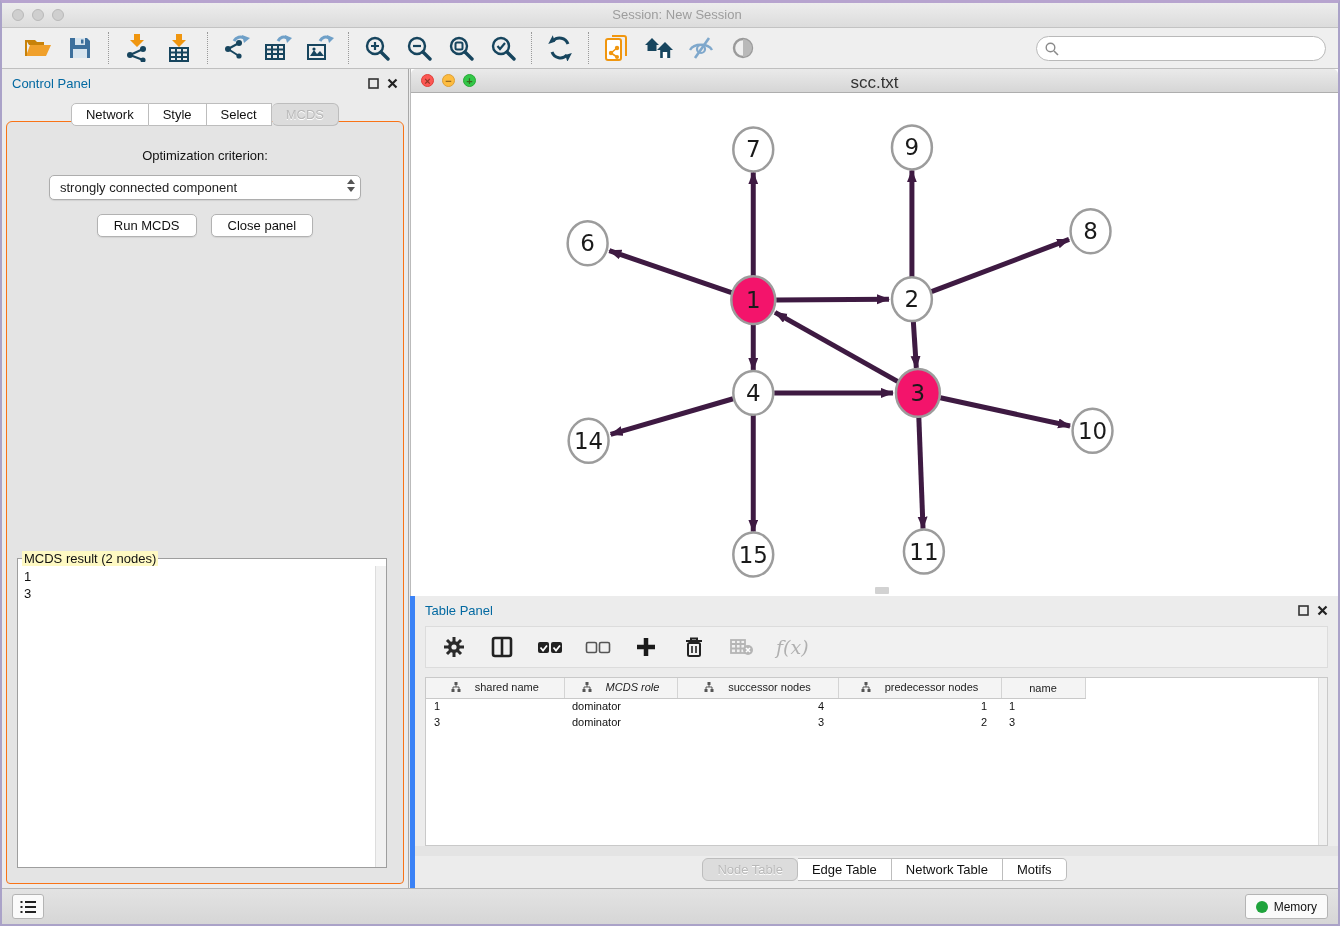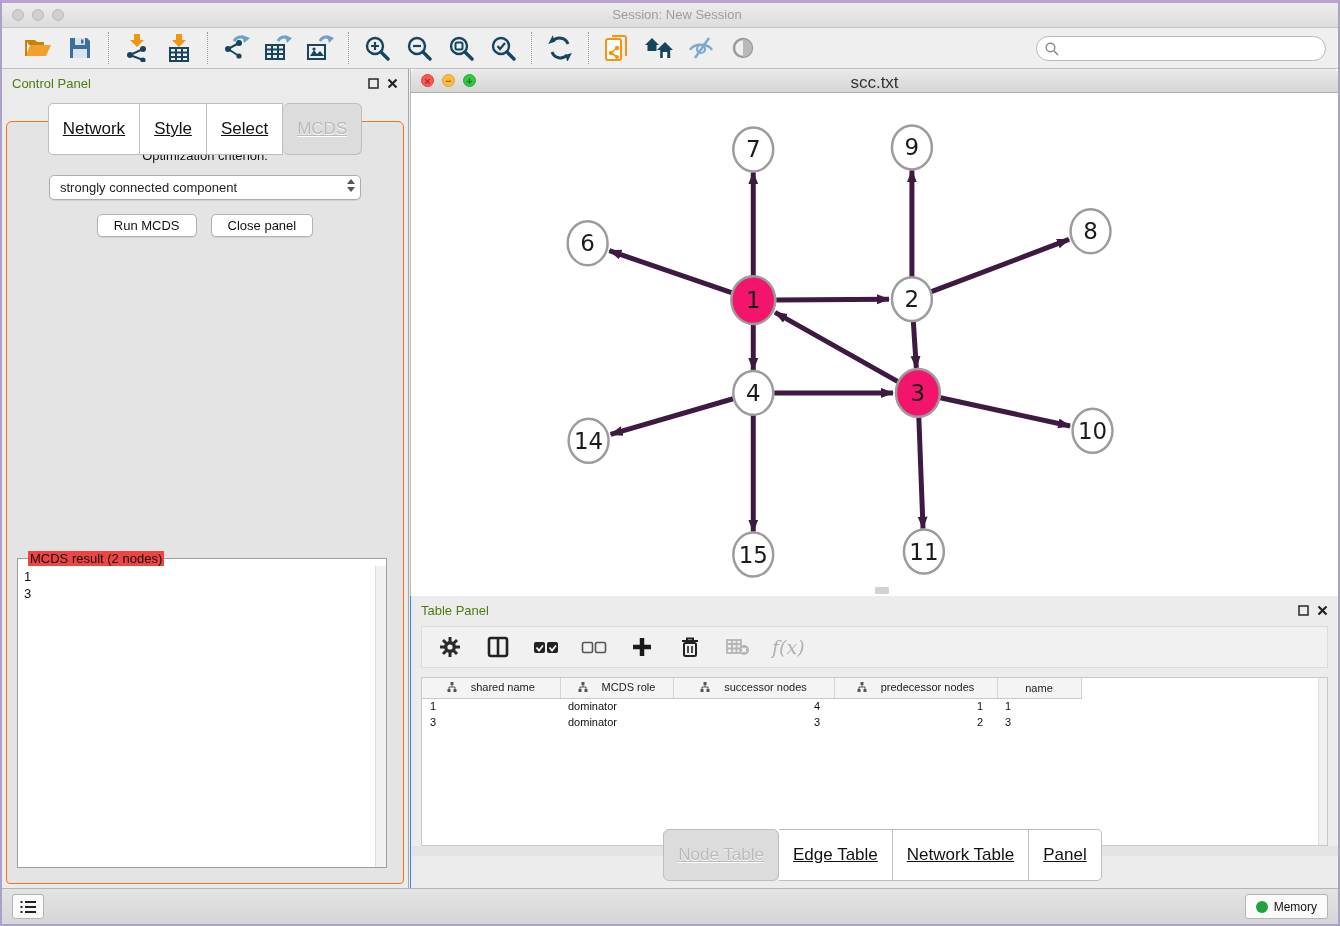--- a/index.html
+++ b/index.html
@@ -22,66 +22,66 @@
   .tsep { width:1px; height:32px; border-left:1px dotted #9a9a9a; }
   .tbtn { width:36px; height:34px; display:flex; align-items:center; justify-content:center; border-radius:4px; }
   .tbtn svg { display:block; }
   .search-wrap { position:absolute; right:12px; top:8px; width:290px; height:25px; background:#fff;
                  border:1px solid #b9b9b9; border-radius:13px; display:flex; align-items:center; padding:0 8px; }
   .search-wrap input { border:none; outline:none; flex:1; font-size:12px; background:transparent; margin-left:5px; }
 
   
   .control-panel { position:absolute; top:66px; left:0; width:407px; bottom:36px; background:#ebebeb; border-right:1px solid #a8a8a8; }
   .panel-header { height:28px; display:flex; align-items:center; padding:0 10px; }
-  .panel-header .ph-title { font-size:13px; color:#4d7c0f; flex:1; }
+  .panel-header .ph-title { font-size:13px; color:#0369a1; flex:1; }
   .ph-btns { display:flex; gap:8px; align-items:center; }
 
   .cp-tabs { position:relative; z-index:2; display:flex; justify-content:center; margin-top:6px; }
-  .seg-btn { font-size:17px; padding:15px 14px; background:#fff; border:1px solid #bdbdbd; border-left:none; color:#111;text-decoration:underline; }
+  .seg-btn { font-size:13px; padding:3px 14px; background:#fff; border:1px solid #bdbdbd; border-left:none; color:#111; }
   .seg-btn:first-child { border-left:1px solid #bdbdbd; border-radius:5px 0 0 5px; }
   .seg-btn:last-child { border-radius:0 5px 5px 0; }
   .seg-btn.selected { background:#dcdcdc; color:#b9b9b9; text-shadow:0 1px 0 #fff;border-radius:6px; }
   .cp-content { position:absolute; top:52px; left:4px; right:4px; bottom:4px; background:#e4e4e4;
                 border:1px solid #f97316; border-radius:6px 6px 4px 4px; }
   .opt-label { text-align:center; margin-top:26px; font-size:13px; color:#111; }
   .dropdown { position:relative; margin:12px auto 0; width:312px; height:25px; background:#fff;
               border:1px solid #adadad; border-radius:5px; display:flex; align-items:center;
               padding:0 22px 0 10px; font-size:13px; box-shadow:0 1px 1px rgba(0,0,0,.08); }
   .dd-stepper { position:absolute; right:5px; top:3px; display:flex; flex-direction:column; gap:3px; }
   .dd-stepper i { width:0; height:0; border-left:4px solid transparent; border-right:4px solid transparent; display:block; }
   .dd-up { border-bottom:5px solid #555; }
   .dd-down { border-top:5px solid #555; }
   .cp-buttons { display:flex; justify-content:center; gap:14px; margin-top:14px; }
   .push-btn { font-size:13px; background:#fff; border:1px solid #b2b2b2; border-radius:5px; padding:3px 16px;
               box-shadow:0 1px 1px rgba(0,0,0,.08); color:#111; }
 
   fieldset.mcds-result { position:absolute; left:10px; right:16px; top:429px; bottom:15px;
               border:1px solid #9e9e9e; background:#fff; padding:0; }
-  fieldset.mcds-result legend { font-size:13px; color:#111; margin-left:10px; padding:0 2px; background:#ef4444; }
+  fieldset.mcds-result legend { font-size:13px; color:#111; margin-left:4px; padding:0 2px; background:#fef9c3; }
   .result-area { position:absolute; inset:0; background:#fff; overflow:hidden; }
   .result-text { padding:2px 6px; font-size:13px; line-height:17px; white-space:pre-line; color:#111; }
   .result-scroll { position:absolute; top:0; bottom:0; right:0; width:11px; background:#f1f1f1; border-left:1px solid #ddd; }
 
   
   .network-window { position:absolute; top:66px; left:408px; right:0; height:527px; background:#fff;
                     border-left:1px solid #bbb; }
   .nw-titlebar { position:relative; height:24px; background:linear-gradient(#eaeaea,#d6d6d6);
                  border-bottom:1px solid #aeaeae; border-radius:5px 5px 0 0; }
   .traffic { position:absolute; left:10px; top:5px; display:flex; gap:8px; }
   .traffic span { width:13px; height:13px; border-radius:50%; font-size:11px; font-weight:bold; text-align:center;
                   line-height:12px; color:rgba(60,30,0,.55); }
   .t-red { background:#fc5753; border:1px solid #df3e39; color:rgba(120,0,0,.6); }
   .t-yellow { background:#fdbc40; border:1px solid #de9f34; }
   .t-green { background:#33c748; border:1px solid #27aa35; }
   .nw-title { position:absolute; left:0; right:0; top:4px; text-align:center; font-size:17px; color:#333; }
   .nw-canvas { position:relative; width:100%; height:502px; background:#fff; }
   .nw-grip { position:absolute; bottom:1px; left:50%; width:14px; height:7px; background:#d2d2d2; border-radius:1px; }
 
   
-  .table-panel { position:absolute; top:593px; left:408px; right:0; bottom:36px; background:#ececec; border-left:1px solid #3b82f6; }
+  .table-panel { position:absolute; top:593px; left:408px; right:0; bottom:36px; background:#ececec; border-left:5px solid #3b82f6; }
   .tp-toolbar { margin:2px 10px 0 10px; height:42px; background:#f1f1f1; border:1px solid #dcdcdc;
                 display:flex; align-items:center; gap:20px; padding:0 14px; }
   .tp-toolbar .tbtn { width:28px; }
   .fx-label { font-family:"DejaVu Serif", serif; font-style:italic; font-size:19px; color:#b0b0b0;text-align:center; }
   .tp-table { position:absolute; left:10px; right:10px; top:81px; bottom:42px; background:#fff; border:1px solid #c9c9c9; overflow:hidden; }
   table.node-table { border-collapse:collapse; font-size:11px; }
   table.node-table th { height:20px; background:#f4f4f4; border-right:1px solid #d4d4d4; border-bottom:1px solid #c9c9c9;
                         font-weight:normal; color:#222; text-align:center; position:relative; padding:0 4px; }
   table.node-table th .col-icon { display:inline-block; vertical-align:-1px; margin-right:14px; }
   table.node-table td { height:16px; padding:0 8px; color:#111; }
@@ -468,21 +468,21 @@
     <div class="tp-table">
       <table class="node-table" id="node-table">
         <thead>
             <tr id="table-head-row">
               <th style="width: 138px;"><span class="col-icon"><svg width="10" height="10" viewBox="0 0 10 10">
                     <rect x="3.5" y="0" width="3" height="3" fill="#555"></rect>
                     <path d="M5 3v2M2 5h6M2 5v2M8 5v2" stroke="#555" stroke-width="1"></path>
                     <rect x="0.5" y="7" width="3" height="3" fill="#555"></rect>
                     <rect x="6.5" y="7" width="3" height="3" fill="#555"></rect>
                   </svg></span><span>shared name</span></th>
-              <th style="width: 113px;"><span class="col-icon"><svg width="10" height="10" viewBox="0 0 10 10">
+              <th style="width: 113px; font-style: italic;"><span class="col-icon"><svg width="10" height="10" viewBox="0 0 10 10">
                     <rect x="3.5" y="0" width="3" height="3" fill="#555"></rect>
                     <path d="M5 3v2M2 5h6M2 5v2M8 5v2" stroke="#555" stroke-width="1"></path>
                     <rect x="0.5" y="7" width="3" height="3" fill="#555"></rect>
                     <rect x="6.5" y="7" width="3" height="3" fill="#555"></rect>
                   </svg></span><span>MCDS role</span></th>
               <th style="width: 161px;"><span class="col-icon"><svg width="10" height="10" viewBox="0 0 10 10">
                     <rect x="3.5" y="0" width="3" height="3" fill="#555"></rect>
                     <path d="M5 3v2M2 5h6M2 5v2M8 5v2" stroke="#555" stroke-width="1"></path>
                     <rect x="0.5" y="7" width="3" height="3" fill="#555"></rect>
                     <rect x="6.5" y="7" width="3" height="3" fill="#555"></rect>
@@ -513,21 +513,21 @@
             </tr>
           </tbody>
       </table>
       <div class="tp-vscroll"></div>
     </div>
     <div class="tp-strip"></div>
     <div class="tp-tabs" id="table-tabs">
         <button class="seg-btn selected">Node Table</button>
         <button class="seg-btn">Edge Table</button>
         <button class="seg-btn">Network Table</button>
-        <button class="seg-btn">Panel</button>
+        <button class="seg-btn">Motifs</button>
       </div>
   </div>
 
   <div class="statusbar">
     <div class="sb-left-btn">
       <svg width="16" height="14" viewBox="0 0 16 14">
           <g stroke="#222" stroke-width="2">
             <path d="M0.5 2h2M5 2h11M0.5 7h2M5 7h11M0.5 12h2M5 12h11"></path>
           </g>
         </svg>

